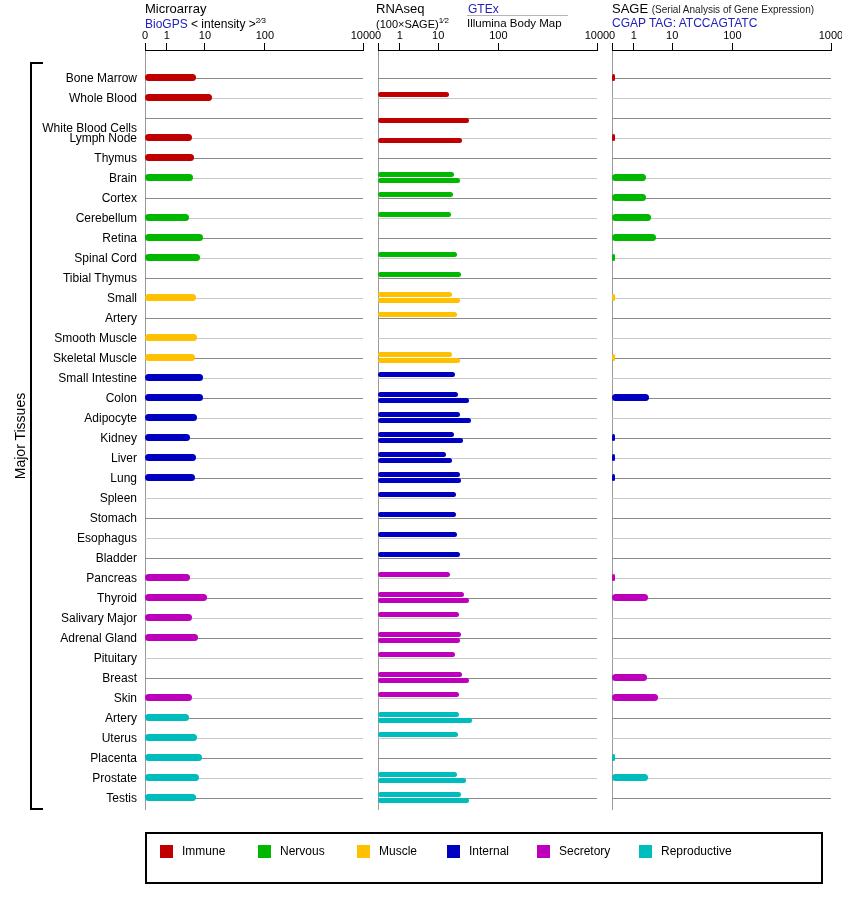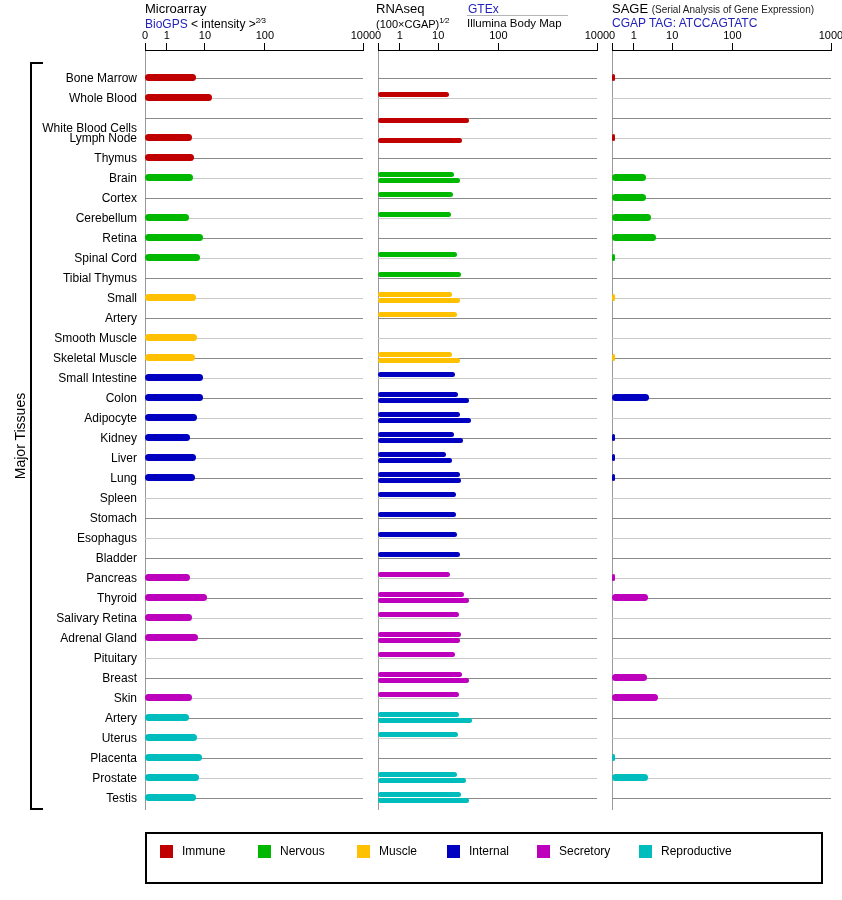--- a/index.html
+++ b/index.html
@@ -38,21 +38,21 @@
   <div class="bracket" style="left:30px;top:808px;width:13px;height:2px;"></div>
 
   <div class="hdr-t1" style="left:145px;">Microarray</div>
   <div class="hdr-t2" style="left:145px;">
     <span class="link">BioGPS</span>
     <span>&lt; intensity &gt;</span><sup>2⁄3</sup>
   </div>
 
   <div class="hdr-t1" style="left:376px;">RNAseq</div>
   <div class="hdr-t2 small-formula" style="left:376px;">
-    <span>(100×CGAP)</span><sup>1⁄2</sup>
+    <span>(100×SAGE)</span><sup>1⁄2</sup>
   </div>
   <div class="hdr-t1" style="left:468px;">
     <span class="link" style="font-size:12px;">GTEx</span>
   </div>
   <div class="gtex-divider" style="left:467px;top:15px;width:101px;"></div>
   <div class="illumina" style="left:467px;">Illumina Body Map</div>
 
   <div class="hdr-t1" style="left:612px;">
     <span>SAGE</span>
     <span class="hdr-note">(Serial Analysis of Gene Expression)</span>
@@ -266,21 +266,21 @@
       <div class="bar thin" style="left: 378px; top: 572px; height: 5px; width: 71.6877px; background: rgb(188, 0, 188);"></div>
       <div class="bar" style="left: 612px; top: 574px; height: 7px; width: 3.26858px; background: rgb(188, 0, 188);"></div>
       <div class="tissue-label" style="top: 590px;">Thyroid</div>
       <div class="grid" style="left: 145px; top: 598px; width: 218px; background: rgb(138, 138, 138);"></div>
       <div class="grid" style="left: 378px; top: 598px; width: 219px; background: rgb(138, 138, 138);"></div>
       <div class="grid" style="left: 612px; top: 598px; width: 219px; background: rgb(138, 138, 138);"></div>
       <div class="bar" style="left: 145px; top: 594px; height: 7px; width: 61.7116px; background: rgb(188, 0, 188);"></div>
       <div class="bar thin" style="left: 378px; top: 592px; height: 5px; width: 86.0094px; background: rgb(188, 0, 188);"></div>
       <div class="bar thin" style="left: 378px; top: 598px; height: 5px; width: 90.6477px; background: rgb(188, 0, 188);"></div>
       <div class="bar" style="left: 612px; top: 594px; height: 7px; width: 36.0523px; background: rgb(188, 0, 188);"></div>
-      <div class="tissue-label" style="top: 610px;">Salivary Retina</div>
+      <div class="tissue-label" style="top: 610px;">Salivary Major</div>
       <div class="grid" style="left: 145px; top: 618px; width: 218px; background: rgb(201, 201, 201);"></div>
       <div class="grid" style="left: 378px; top: 618px; width: 219px; background: rgb(201, 201, 201);"></div>
       <div class="grid" style="left: 612px; top: 618px; width: 219px; background: rgb(201, 201, 201);"></div>
       <div class="bar" style="left: 145px; top: 614px; height: 7px; width: 47.4048px; background: rgb(188, 0, 188);"></div>
       <div class="bar thin" style="left: 378px; top: 612px; height: 5px; width: 81.0841px; background: rgb(188, 0, 188);"></div>
       <div class="tissue-label" style="top: 630px;">Adrenal Gland</div>
       <div class="grid" style="left: 145px; top: 638px; width: 218px; background: rgb(138, 138, 138);"></div>
       <div class="grid" style="left: 378px; top: 638px; width: 219px; background: rgb(138, 138, 138);"></div>
       <div class="grid" style="left: 612px; top: 638px; width: 219px; background: rgb(138, 138, 138);"></div>
       <div class="bar" style="left: 145px; top: 634px; height: 7px; width: 52.7923px; background: rgb(188, 0, 188);"></div>

